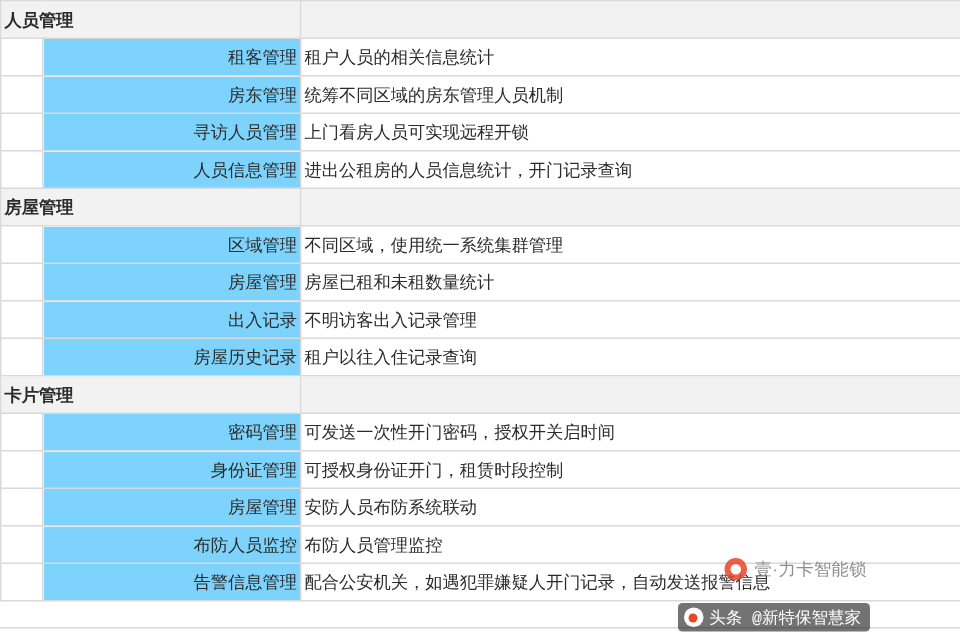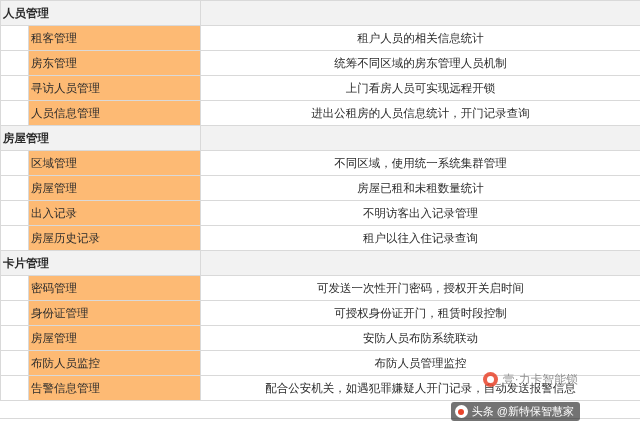--- a/index.html
+++ b/index.html
@@ -50,27 +50,27 @@
     text-align: left;
     padding-left: 6px;
     background: #f2f2f2;
     border-left: 1px solid #d9d9d9;
   }
   .group-row td {
     background: #f2f2f2;
     height: 22px;
   }
   .name-cell {
+    text-align: right;
+    background: #7dd3fc;
+    font-size: 11.5px;
+    margin-top: 23px;
+  }
+  .desc-cell {
     text-align: left;
-    background: #fdba74;
-    font-size: 11.5px;
-    margin-top: 23px;
-  }
-  .desc-cell {
-    text-align: center;
     background: #ffffff;
     font-size: 11.5px;
   }
   .blank-cell {
     background: #ffffff;
   }
 
   
   .watermark {
     position: absolute;
@@ -111,20 +111,21 @@
     position: absolute;
     right: 4px;
     bottom: 4px;
     display: flex;
     align-items: center;
     gap: 4px;
     background: rgba(0,0,0,0.55);
     border-radius: 3px;
     padding: 2px 6px 2px 4px;
     pointer-events: none;
+    font-family: Liberation Mono, monospace;
   }
   .wm-badge .b-logo {
     width: 13px;
     height: 13px;
     border-radius: 50%;
     background: #ffffff;
     position: relative;
     flex: none;
   }
   .wm-badge .b-logo::after {

